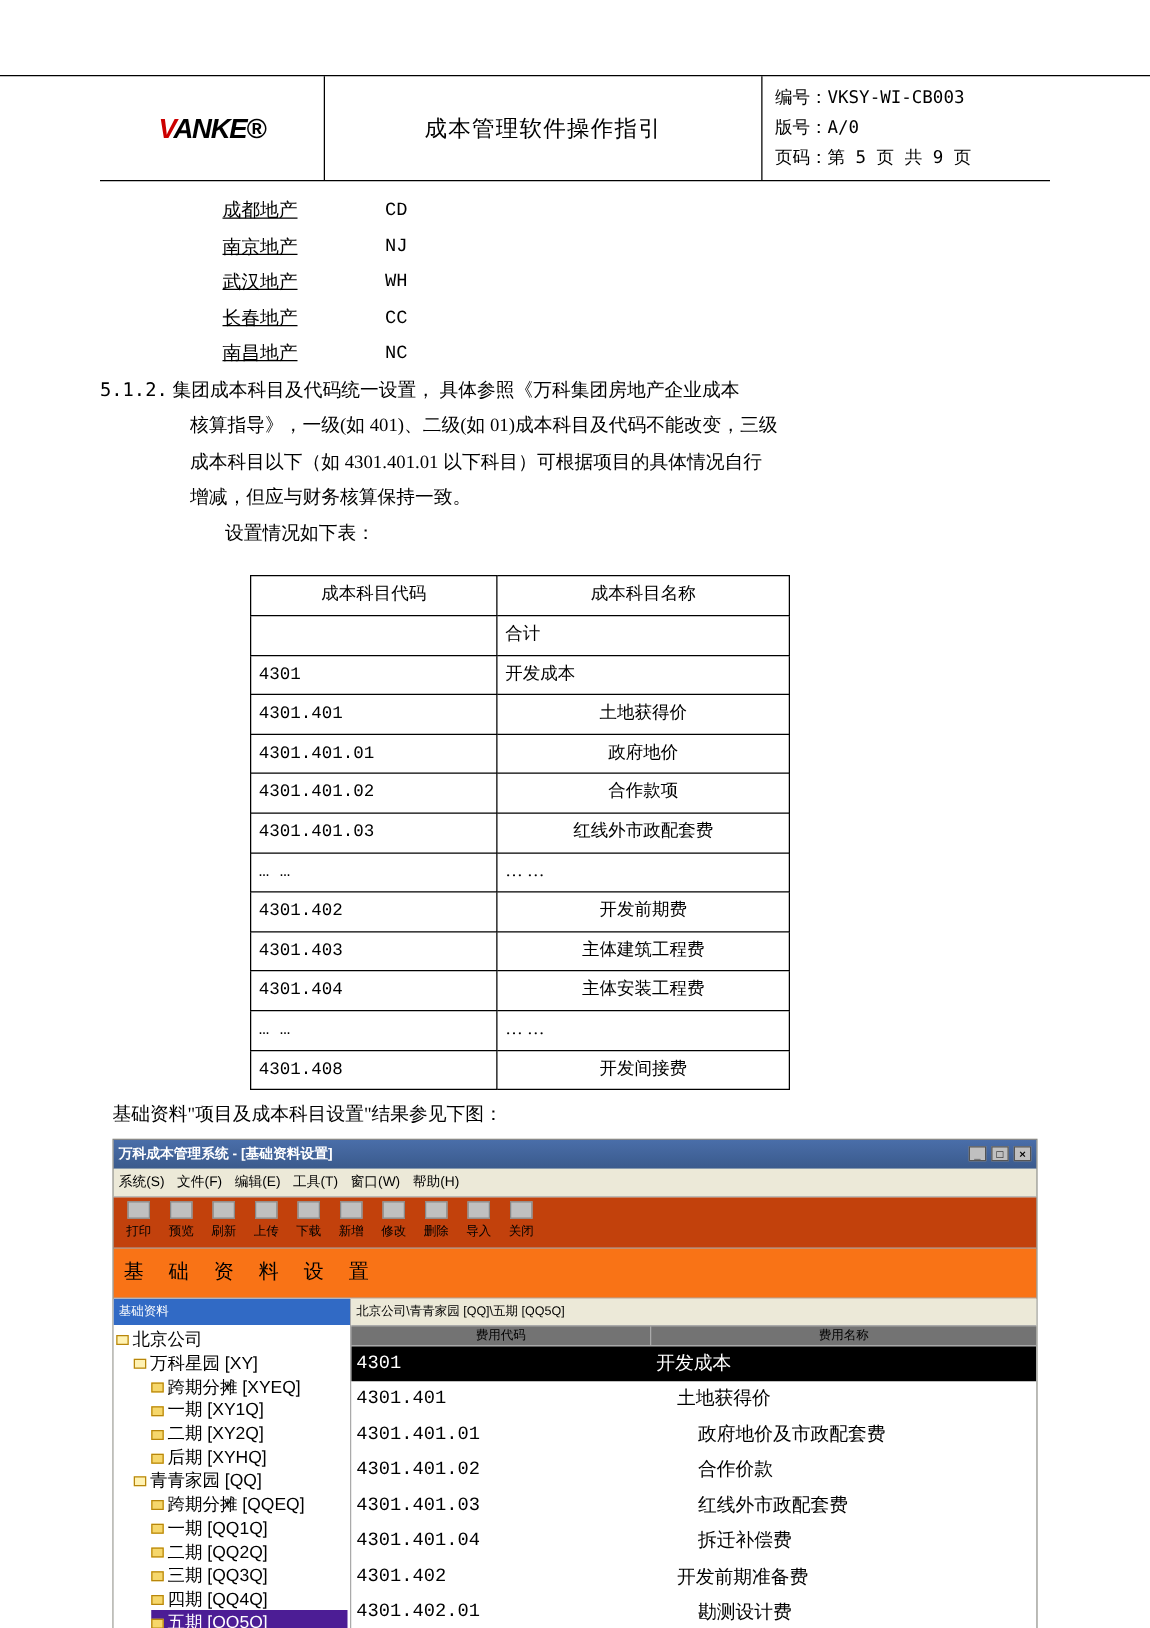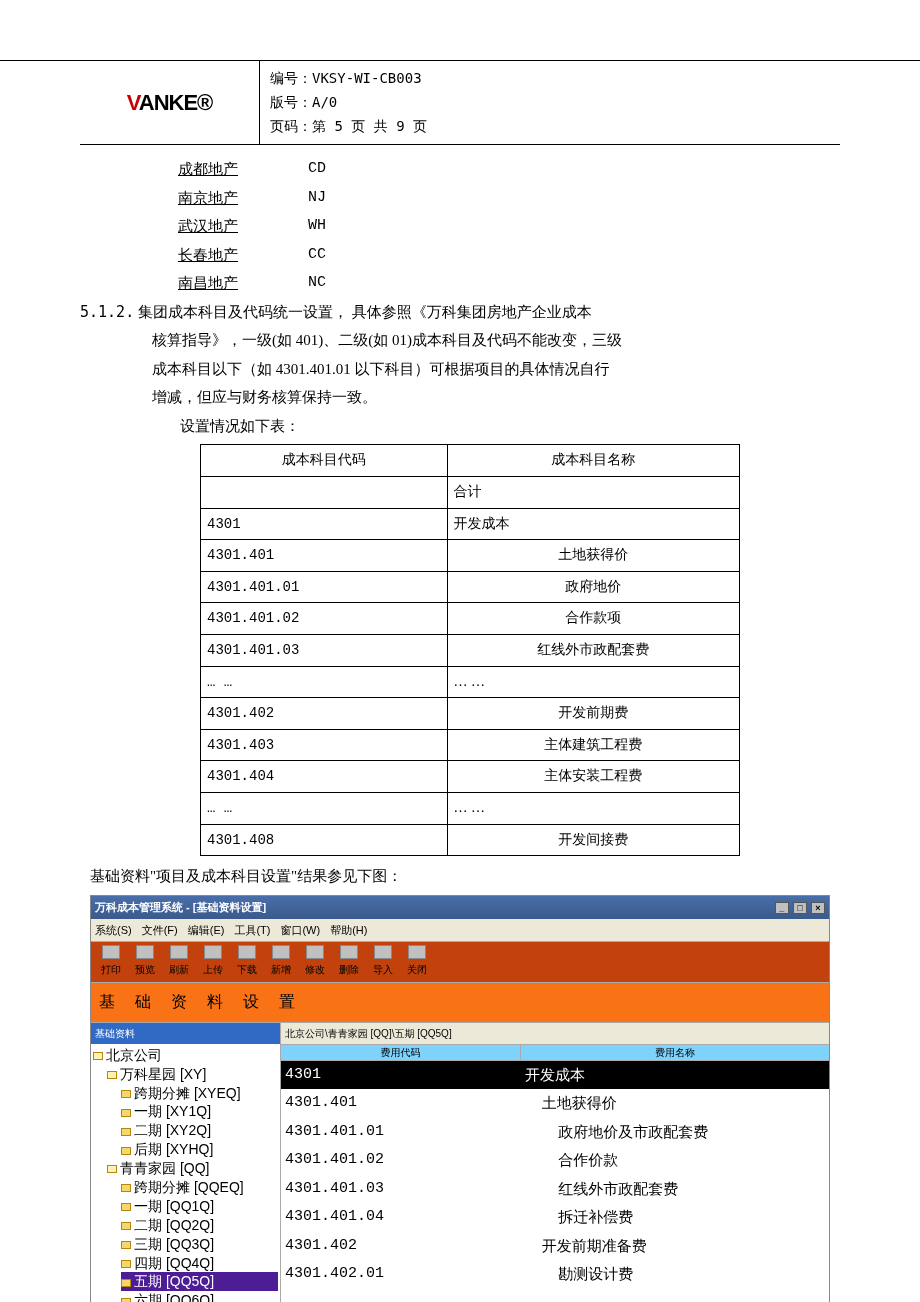--- a/index.html
+++ b/index.html
@@ -14,21 +14,21 @@
   .body { font-size: 15px; line-height: 1.9; padding: 10px 0 30px 0; }
   .region-list { margin-left: 98px; }
   .region-list .row { display: flex; }
   .region-list .rname { width: 130px; text-decoration: underline; }
   .region-list .rcode { font-family: "Courier New", monospace; }
   .section-num { font-family: monospace; }
   .para { text-align: justify; margin-left: 10px; }
   .para-line1 { margin-left: 0; }
   .indent2 { margin-left: 72px; }
   .setnote { margin-left: 100px; margin-top: 0; }
-  table.cost { border-collapse: collapse; margin: 4px 0 4px 120px; width: 540px; }
+  table.cost { border-collapse: collapse; margin: 19px 0 4px 120px; width: 432px; }
   table.cost td, table.cost th { border: 1px solid #000; padding: 2px 6px; font-size: 14px; font-weight: normal; }
   table.cost th { text-align: center; }
   table.cost td.code { font-family: "Courier New", monospace; white-space: nowrap; }
   table.cost td.name-c { text-align: center; }
   table.cost td.name-l { text-align: left; }
   .belowtbl { margin: 6px 0 4px 10px; }
   .screenshot { border: 1px solid #888; margin: 0 10px; font-family: "SimSun", sans-serif; font-size: 11px; background: #ece9d8; }
   .ss-titlebar { background: linear-gradient(#4a6ea9, #3a5a8c); color: #fff; display: flex; align-items: center; padding: 1px 4px; font-weight: bold; }
   .ss-titlebar .t { flex: 1; }
   .ss-winbtns span { display: inline-block; width: 14px; height: 12px; background: #c0c0c0; border: 1px solid #555; margin-left: 1px; text-align: center; line-height: 10px; font-size: 9px; color: #000; }
@@ -42,41 +42,42 @@
   .ss-left-hdr { background: #316ac5; color: #fff; padding: 1px 4px; font-size: 10px; }
   .tree { padding: 2px 2px; font-size: 14px; line-height: 1.35; }
   .tree .node { white-space: nowrap; }
   .lvl0 { margin-left: 0; } .lvl1 { margin-left: 14px; } .lvl2 { margin-left: 28px; }
   .folder { display:inline-block; width:10px; height:8px; background:#f6d76b; border:1px solid #b8860b; margin-right:3px; vertical-align:middle; }
   .folder.open { background:#fff2b2; }
   .sel { background:#4c1d95; color:#fff; }
   .ss-right { flex:1; display:flex; flex-direction:column; }
   .ss-crumb { background:#ece9d8; padding:1px 4px; font-size:10px; border-bottom:1px solid #aaa; }
   .codetbl { font-size:10px; line-height:1.3; }
-  .codetbl .hdrrow { display:flex; background:#7dd3fc; border-bottom:1px solid #aaa; }
+  .codetbl .hdrrow { display:flex; background:#737373; border-bottom:1px solid #aaa; }
   .codetbl .hdrrow .c1 { width: 240px; padding:1px 4px; border-right:1px solid #aaa; text-align:center; }
   .codetbl .hdrrow .c2 { flex:1; padding:1px 4px; text-align:center; }
   .codetbl .body { max-height: 230px; overflow:hidden; padding:0; }
   .codetbl .r { display:flex; }
   .codetbl .r .c1 { width: 240px; padding:0 4px; font-family: "Courier New", monospace; white-space:pre; }
   .codetbl .r .c2 { flex:1; padding:0 4px; white-space:pre; }
   .codetbl .r.hl { background:#000; color:#fff; }
-  .logo { font-family: Arial, sans-serif; font-weight: bold; font-size: 22px; letter-spacing: -1px; }
+  .logo { font-family: Arial, sans-serif; font-weight: bold; font-size: 22px; letter-spacing: -1px; font-style: italic; }
   .logo .d { color:#c00; }
 </style>
 </head>
 <body>
 
 <div class="page-rule"></div>
 <div class="page">
 
   <div class="hdr">
     <div class="hdr-logo">
       <span class="logo"><span class="d">V</span>ANKE®</span>
     </div>
+    <div class="hdr-title">成本管理软件操作指引</div>
     <div class="hdr-meta">
       <div><span>编号：</span><span>VKSY-WI-CB003</span></div>
       <div><span>版号：</span><span>A/0</span></div>
       <div><span>页码：</span><span>第 5 页 共 9 页</span></div>
     </div>
   </div>
 
   <div class="body">
 
     <div class="region-list" id="region-list">

